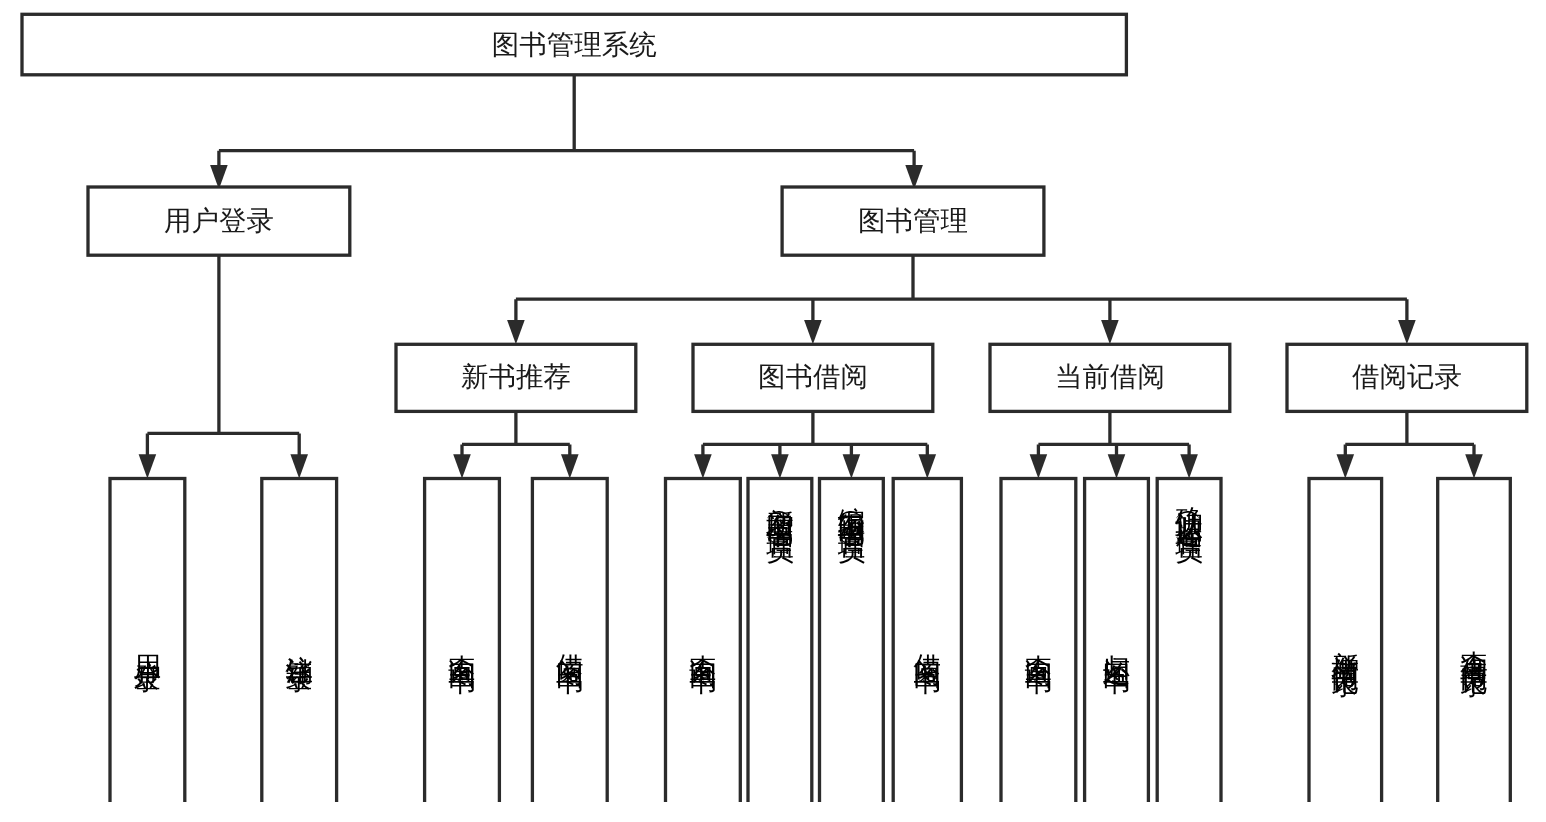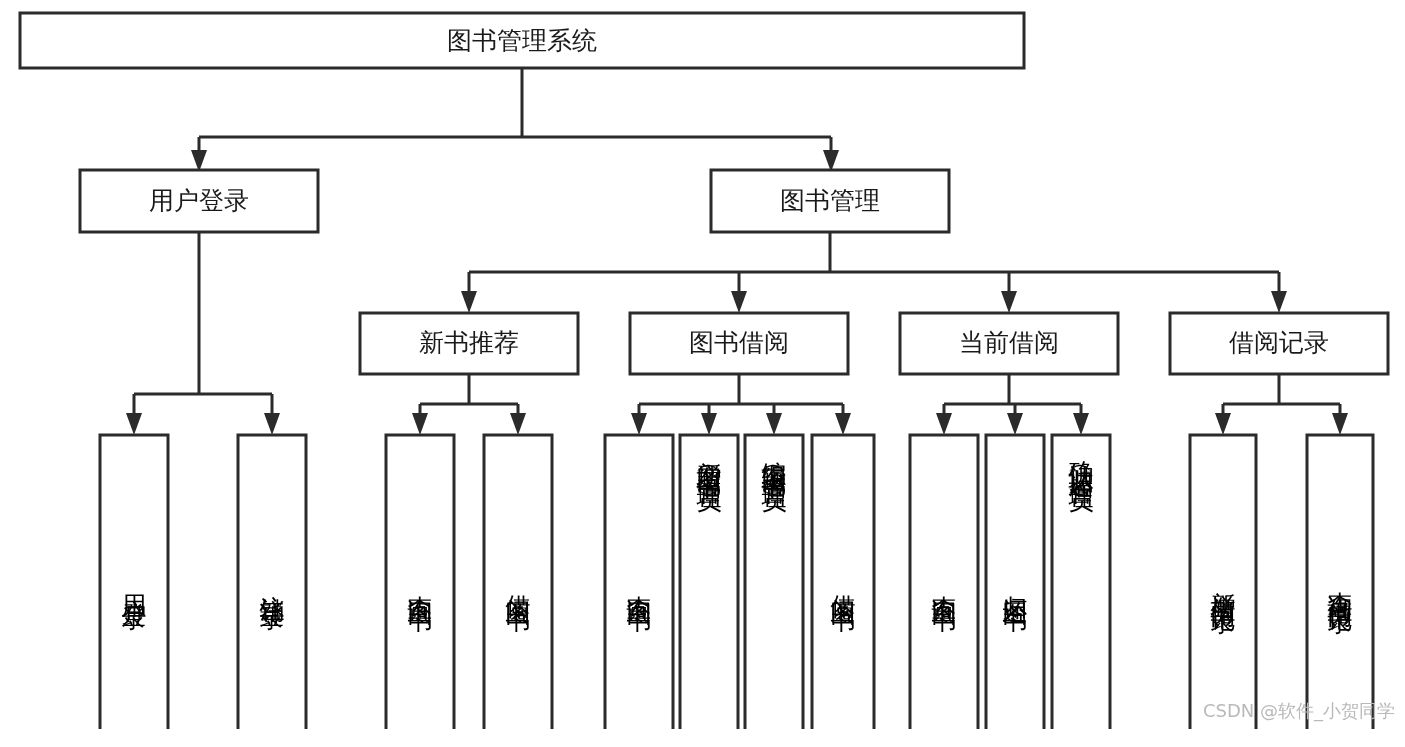--- a/index.html
+++ b/index.html
@@ -197,14 +197,13 @@
       <span class="node-label-v">确认归还（管理员）</span>
     </div>
     <div style="position:absolute;left:1190px;top:435px;width:66px;height:296px;display:flex;align-items:center;justify-content:center;">
       <span class="node-label-v">新增借阅记录</span>
     </div>
     <div style="position:absolute;left:1307px;top:435px;width:66px;height:296px;display:flex;align-items:center;justify-content:center;">
       <span class="node-label-v">查询借阅记录</span>
     </div>
   </div>
 
-  <div class="watermark">CSDN @软件_小贺同学</div>
 </div>
 
 </body></html>

